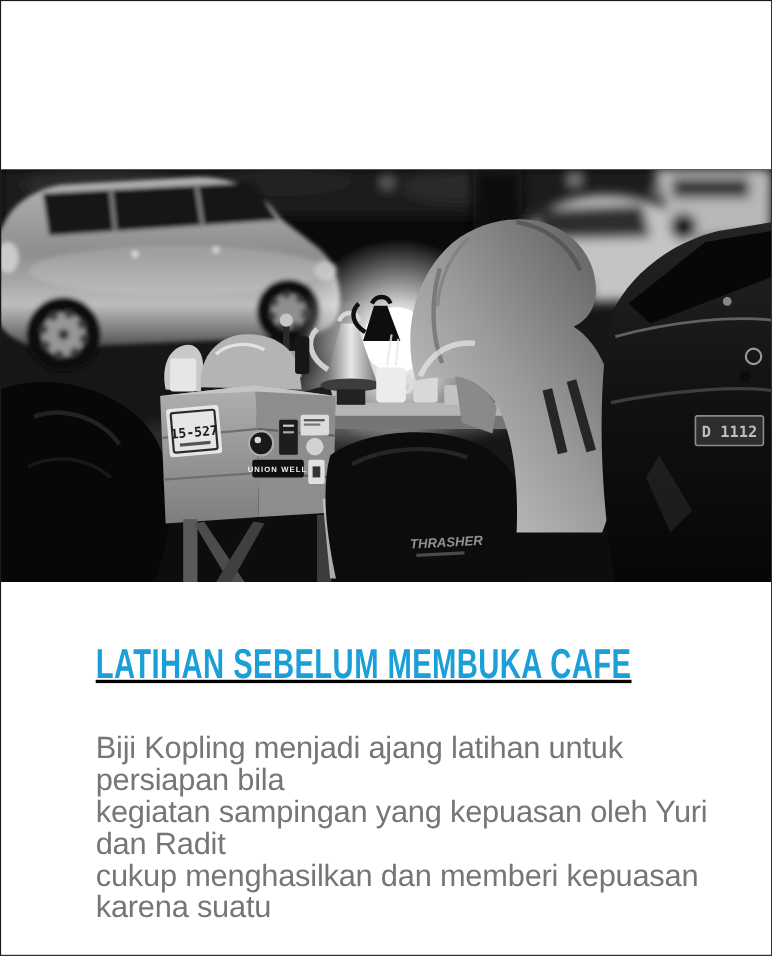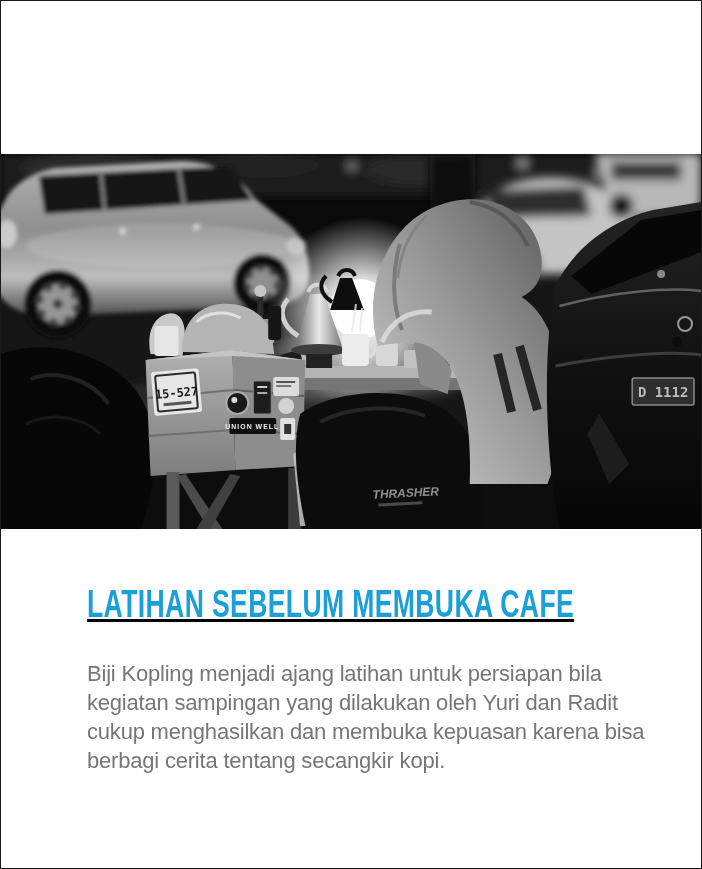--- a/index.html
+++ b/index.html
@@ -29,21 +29,21 @@
     line-height:1.0;
     color:#1b9fd8;
     letter-spacing:0.5px;
     white-space:nowrap;
     transform:scaleX(0.70);
     transform-origin:0 0;
   }
   .article-body {
     position:absolute; left:0; top:52px;
     font-family:"Liberation Sans", sans-serif;
-    font-size:22px;
+    font-size:28px;
     line-height:29px;
     color:#767676;
     letter-spacing:-0.2px;
   }
   .body-line { display:block; }
 </style>
 </head>
 <body>
 
 <div class="page">
@@ -263,19 +263,18 @@
         <text x="664" y="243" text-anchor="middle" font-family="DejaVu Sans Mono, monospace" font-size="14" font-weight="bold" fill="#bdbdbd">D 1112</text>
         <path d="M600,260 L630,310 L610,330 L588,280 Z" fill="#2a2a2a" opacity="0.6"></path>
       </g>
     </svg>
   </div>
 
   <div class="article">
     <h1 class="article-title">LATIHAN SEBELUM MEMBUKA CAFE</h1>
     <p class="article-body">
       <span class="body-line">Biji Kopling menjadi ajang latihan untuk persiapan bila</span>
-      <span class="body-line">kegiatan sampingan yang dilakukan oleh Yuri dan Radit</span>
-      <span class="body-line">cukup menghasilkan dan membuka kepuasan karena bisa</span>
-      <span class="body-line">berbagi cerita tentang secangkir kopi.</span>
+      <span class="body-line">kegiatan sampingan yang kepuasan oleh Yuri dan Radit</span>
+      <span class="body-line">cukup menghasilkan dan memberi kepuasan karena suatu</span>
     </p>
   </div>
 
 </div>
 
 </body></html>

